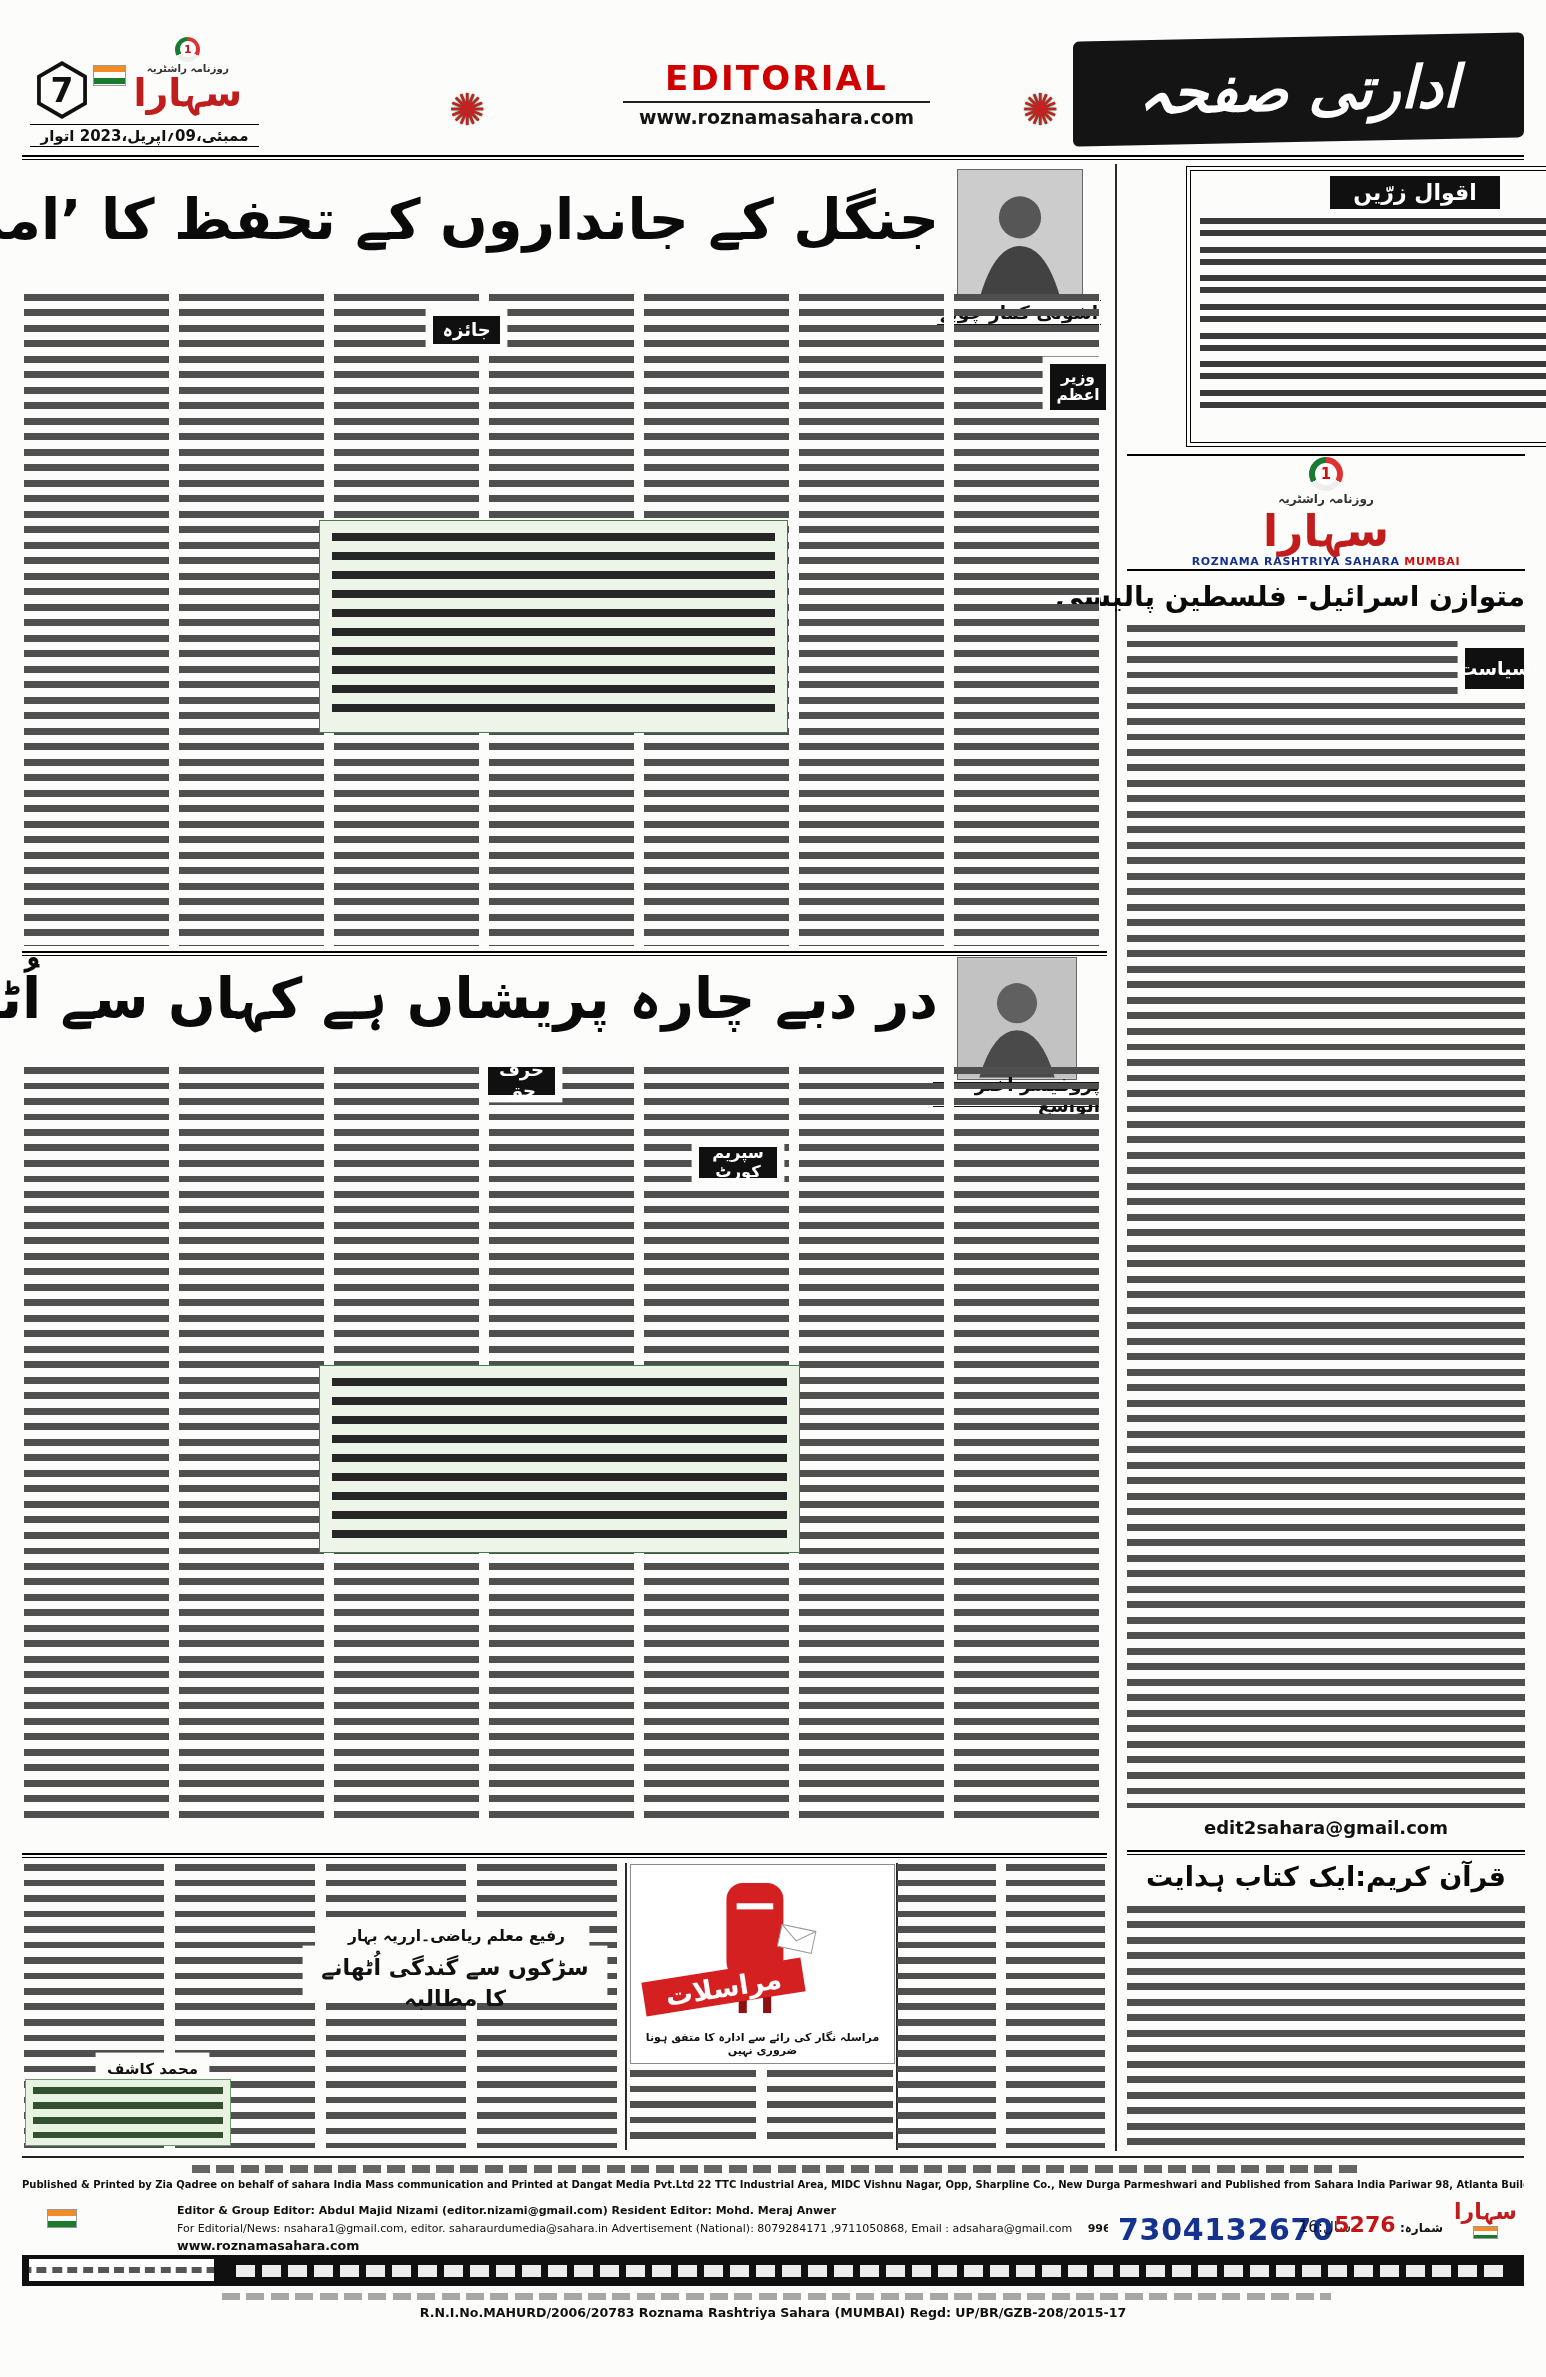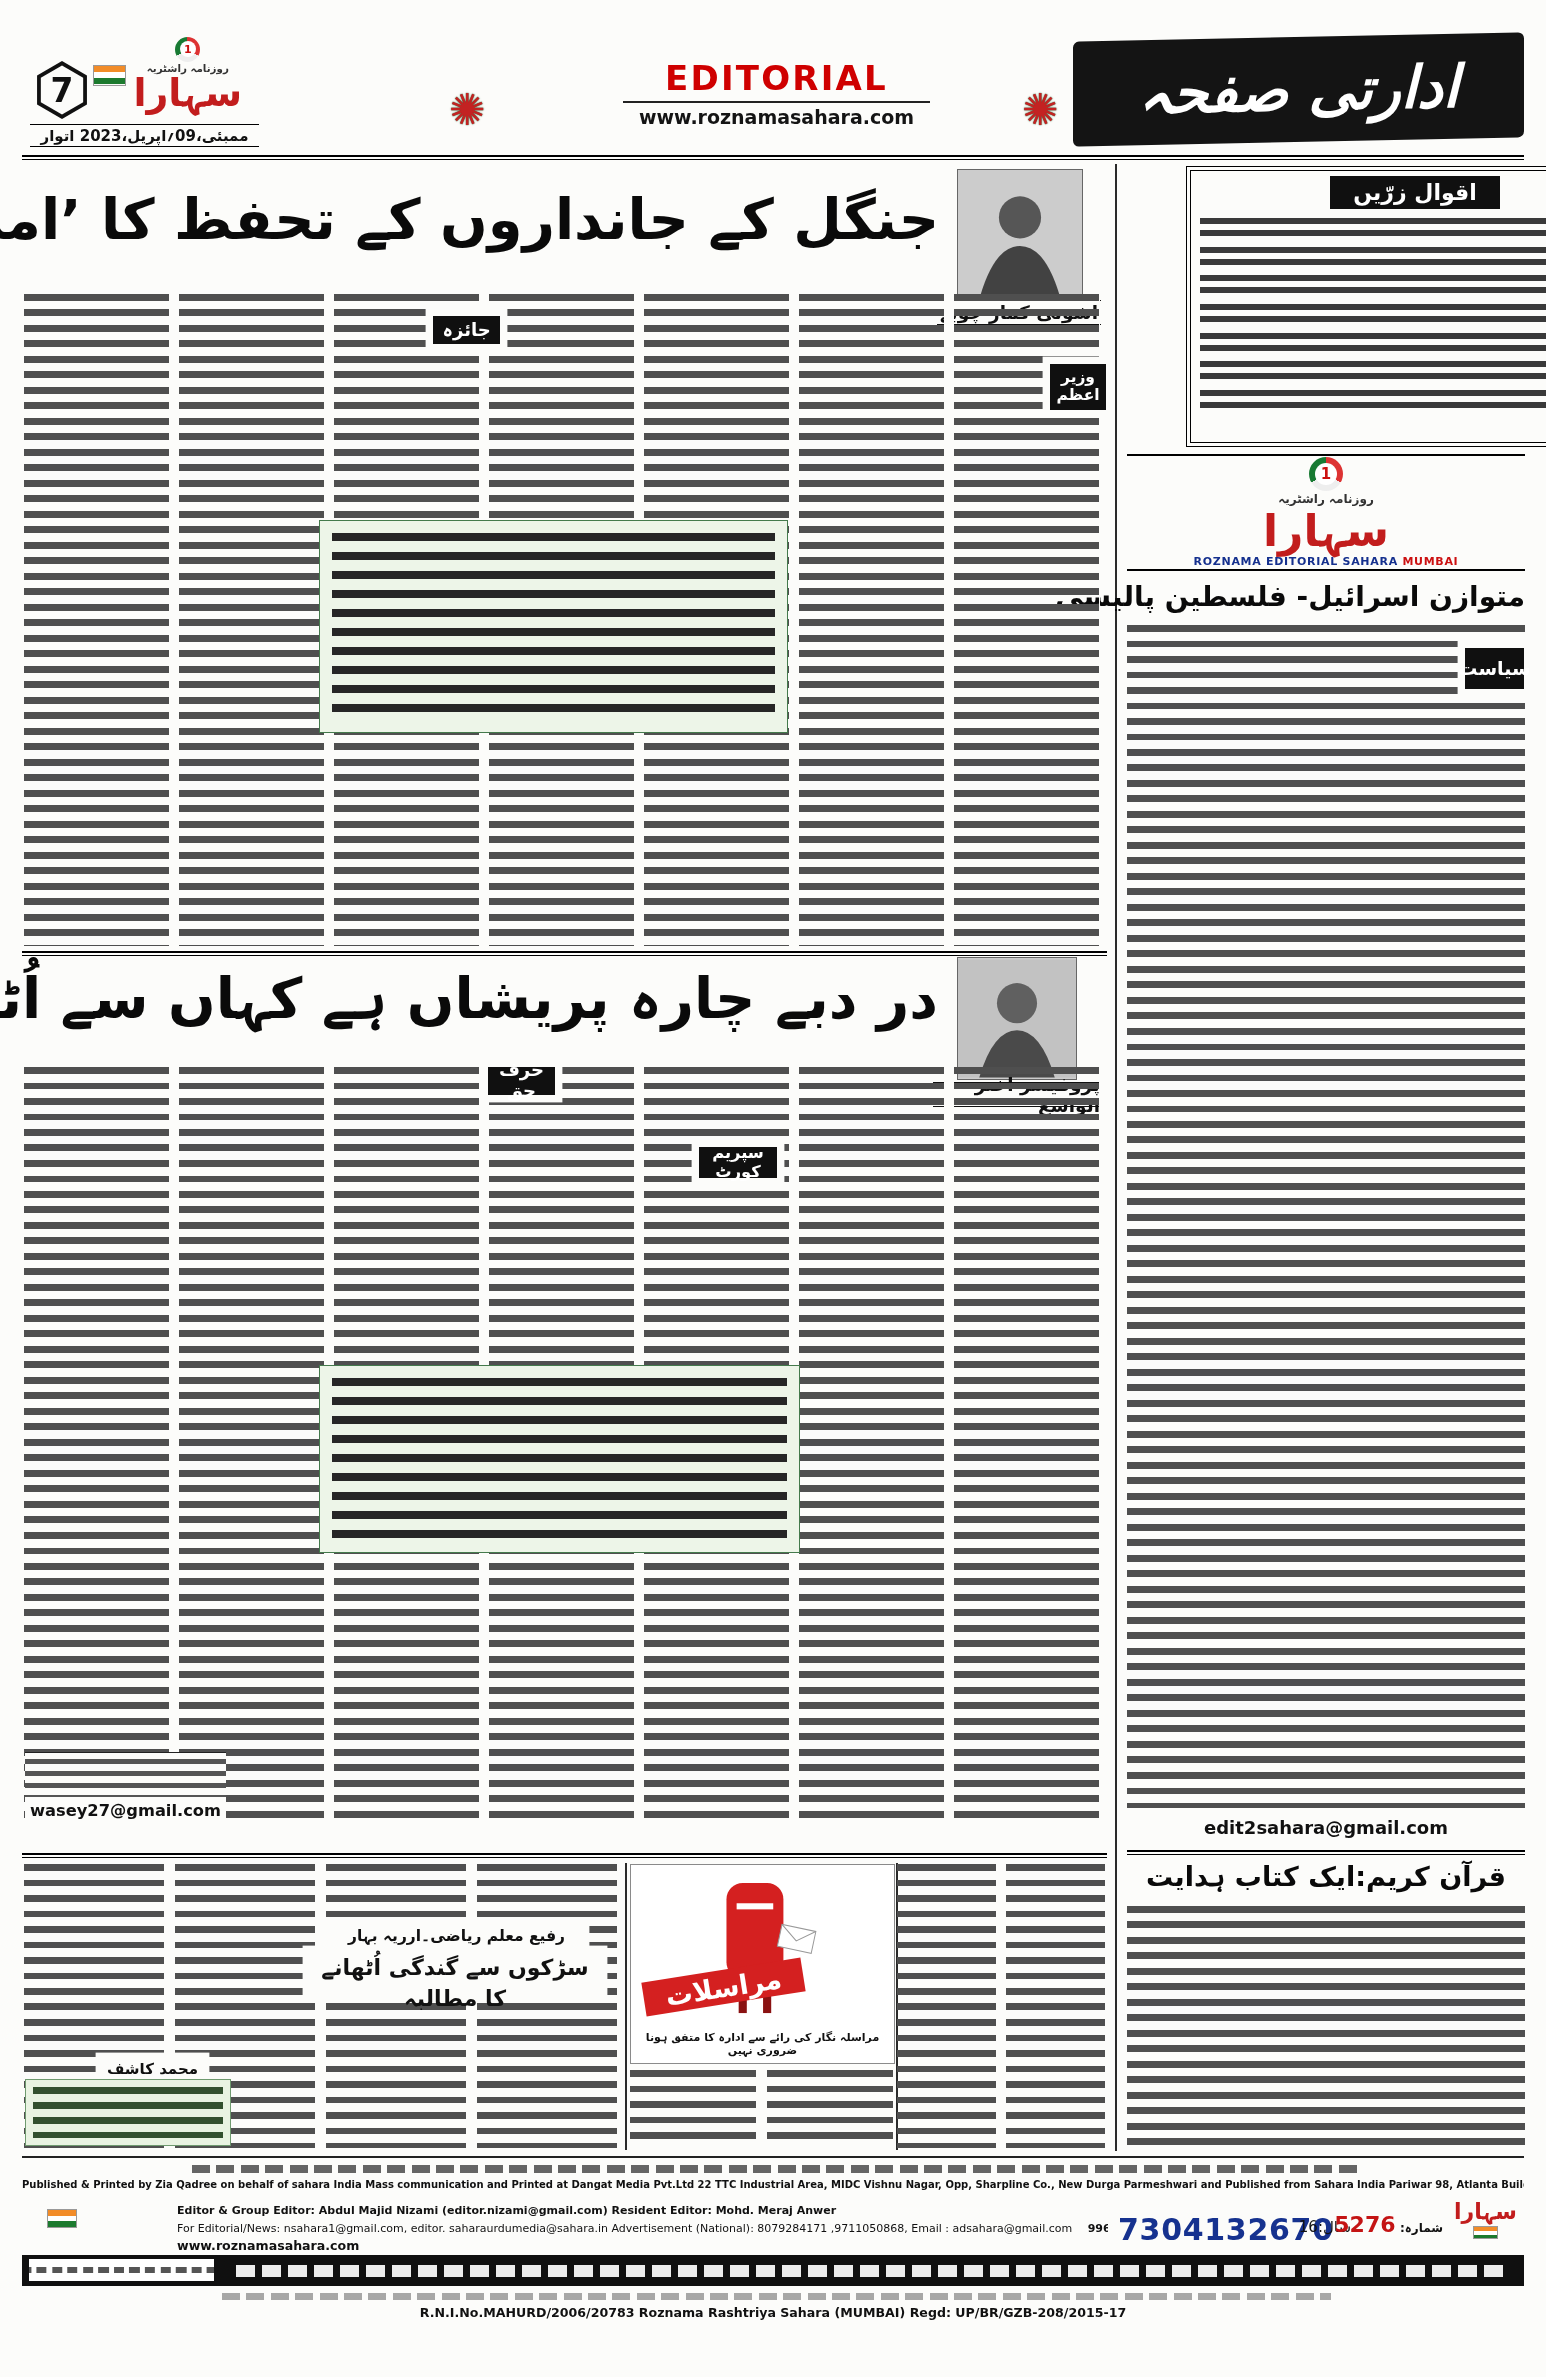--- a/index.html
+++ b/index.html
@@ -182,21 +182,21 @@
         <span class="ssim"></span>
       </div>
   </div>
 
   <div class="abs plate" style="left:1127px;top:454px;width:398px;height:117px">
     <div class="badge">
         <span>1</span>
       </div>
     <div class="plate-tag" dir="rtl">روزنامہ راشٹریہ</div>
     <div class="plate-name" dir="rtl">سہارا</div>
-    <div class="plate-cap"><span>ROZNAMA EDITORIAL SAHARA</span> <b class="red">MUMBAI</b></div>
+    <div class="plate-cap"><span>ROZNAMA RASHTRIYA SAHARA</span> <b class="red">MUMBAI</b></div>
   </div>
 
   <div class="abs headline" dir="rtl" style="left:1127px;top:580px;width:398px;height:38px;font-size:28px">متوازن اسرائیل- فلسطین پالیسی</div>
   <div class="abs sim" style="left:1127px;top:625px;width:398px;height:1183px"></div>
   <div class="abs black-label overlay" dir="rtl" style="left:1465px;top:648px;width:59px;height:41px;font-size:19px">سیاست</div>
   <div class="abs email-line" style="left:1127px;top:1817px;width:398px">edit2sahara@gmail.com</div>
 
   <div class="abs drule" style="left:1127px;top:1850px;width:398px"></div>
   <div class="abs headline" dir="rtl" style="left:1127px;top:1861px;width:398px;height:34px;font-size:27px">قرآن کریم:ایک کتاب ہدایت</div>
   <div class="abs sim" style="left:1127px;top:1906px;width:398px;height:242px"></div>
@@ -234,24 +234,20 @@
   <div class="abs caption" dir="rtl" style="left:933px;top:1082px;width:167px;height:25px">پروفیسر اختر الواسع</div>
 
   <div class="abs cols7" style="left:24px;top:1067px;width:1076px;height:756px"></div>
   <div class="abs black-label overlay" dir="rtl" style="left:488px;top:1067px;width:67px;height:28px;font-size:18px">حرف حق</div>
   <div class="abs black-label overlay" dir="rtl" style="left:699px;top:1147px;width:78px;height:31px;font-size:16.3px">سپریم کورٹ</div>
 
   <div class="abs quote" style="left:319px;top:1365px;width:481px;height:188px">
     <div class="qsim"></div>
   </div>
 
-  <div class="abs credit" style="left:25px;top:1752px;width:201px;height:74px">
-    <div class="smsim"></div>
-    <div class="credit-email">wasey27@gmail.com</div>
-  </div>
 
   <div class="abs drule" style="left:22px;top:1853px;width:1085px"></div>
   <div class="abs vrule" style="left:625px;top:1863px;height:287px"></div>
   <div class="abs vrule" style="left:896px;top:1863px;height:287px"></div>
 
   <div class="abs cols4" style="left:24px;top:1864px;width:593px;height:284px"></div>
   <div class="abs byline overlay" dir="rtl" style="left:331px;top:1927px;width:251px;height:21px">رفیع معلم ریاضی۔ارریہ بہار</div>
   <div class="abs letter-headline overlay" dir="rtl" style="left:310px;top:1953px;width:290px;height:35px">سڑکوں سے گندگی اُٹھانے کا مطالبہ</div>
   <div class="abs letter-author overlay" dir="rtl" style="left:103px;top:2060px;width:99px;height:19px">محمد کاشف</div>
   <div class="abs greenbox" style="left:25px;top:2079px;width:206px;height:67px">

